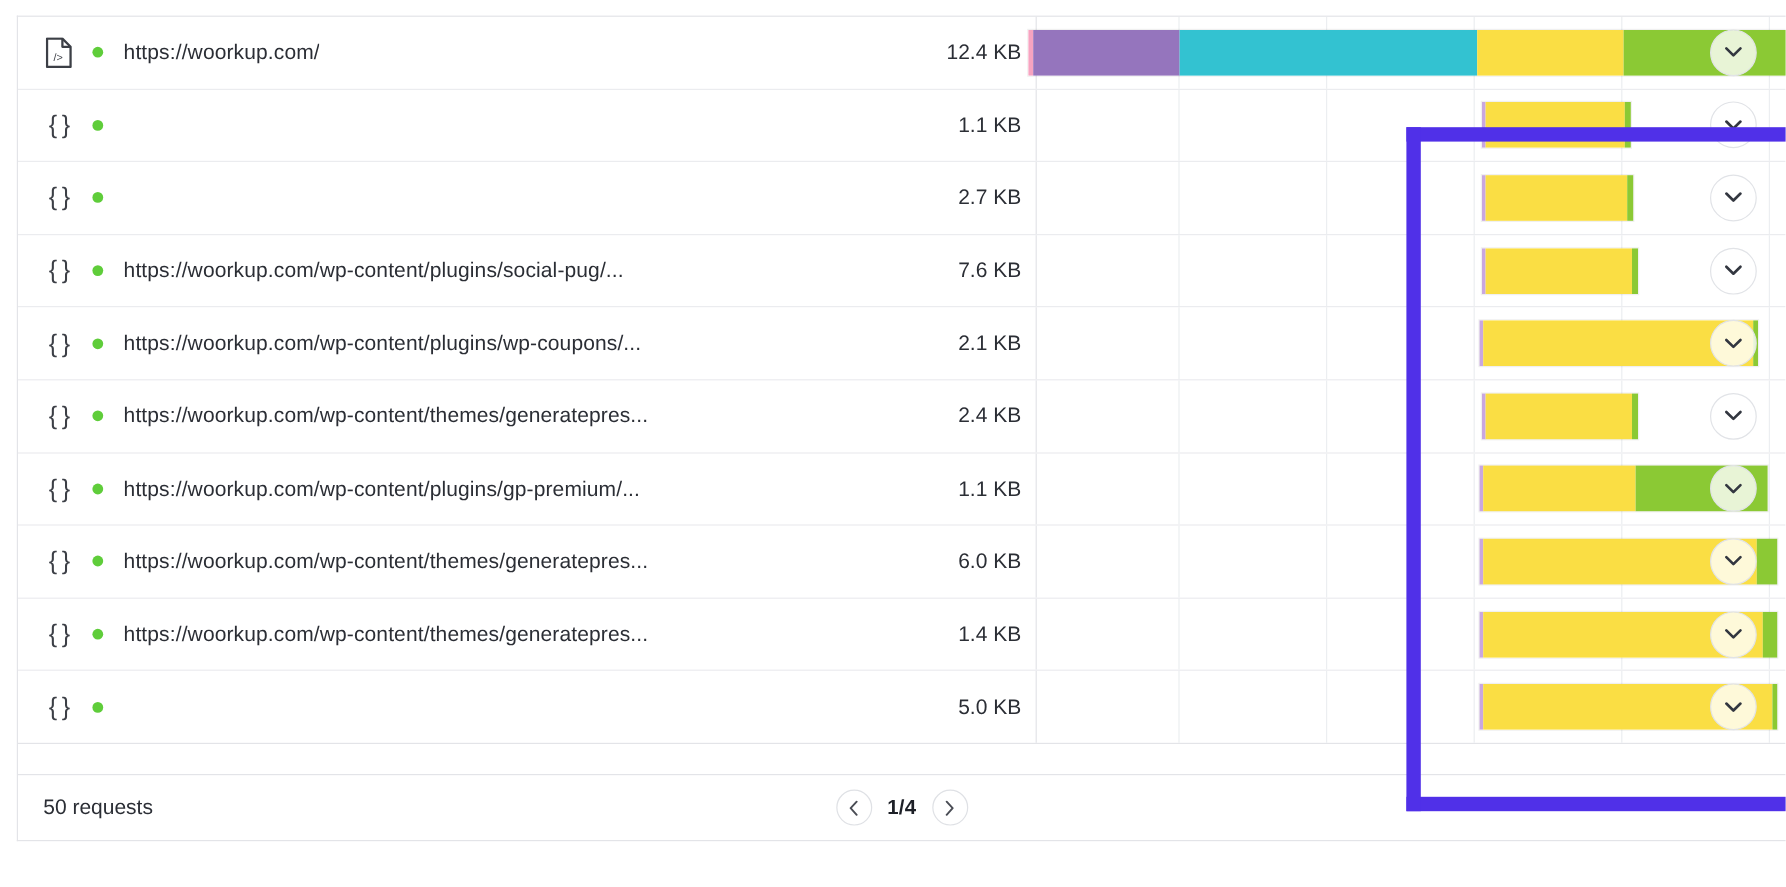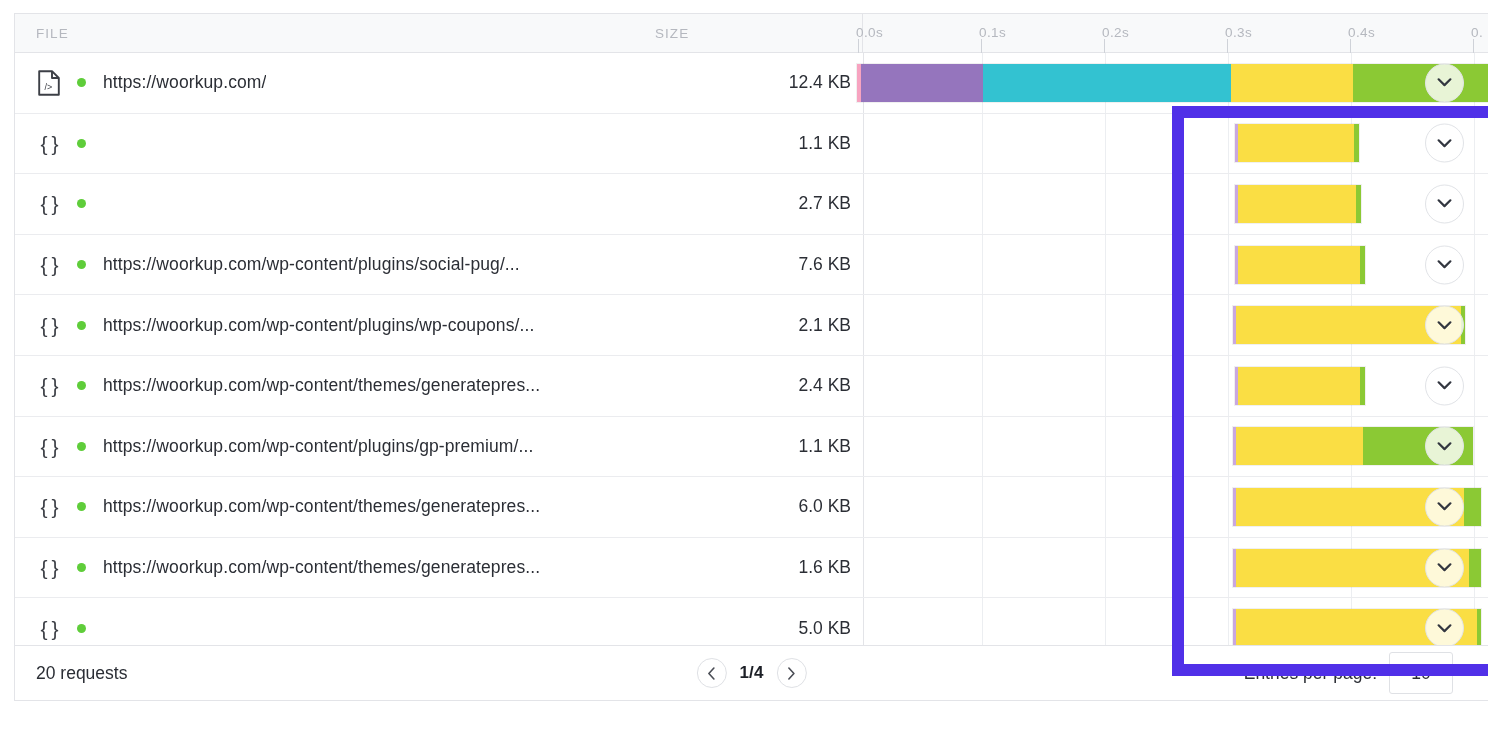--- a/index.html
+++ b/index.html
@@ -224,39 +224,20 @@
     box-sizing:border-box;
   }
 </style>
 </head>
 <body>
 
 <div id="app">
 
   <div class="card">
 
-    <div class="thead">
-      <div class="th th-file">FILE</div>
-      <div class="th th-size">SIZE</div>
-      <div class="th-divider" style="left:847px;"></div>
-      <div class="ruler" id="ruler">
-          <div class="rtick-label" style="left: 843px;">0.0s</div>
-          <div class="rtick-mark" style="left: 843px;"></div>
-          <div class="rtick-label" style="left: 966px;">0.1s</div>
-          <div class="rtick-mark" style="left: 966px;"></div>
-          <div class="rtick-label" style="left: 1089px;">0.2s</div>
-          <div class="rtick-mark" style="left: 1089px;"></div>
-          <div class="rtick-label" style="left: 1212px;">0.3s</div>
-          <div class="rtick-mark" style="left: 1212px;"></div>
-          <div class="rtick-label" style="left: 1335px;">0.4s</div>
-          <div class="rtick-mark" style="left: 1335px;"></div>
-          <div class="rtick-label" style="left: 1458px;">0.</div>
-          <div class="rtick-mark" style="left: 1458px;"></div>
-        </div>
-    </div>
 
     <div class="tbody" id="tbody">
         <div class="row">
           <div class="cell-file">
             <div class="ftype">
               <svg width="22" height="26" viewBox="0 0 22 26">
                 <path d="M1.2 1.2 H14 L20.8 8 V24.8 H1.2 Z" fill="none" stroke="#3c3f46" stroke-width="1.9" stroke-linejoin="round"></path>
                 <path d="M14 1.4 V8 H20.6" fill="none" stroke="#3c3f46" stroke-width="1.9" stroke-linejoin="round"></path>
                 <text x="10.5" y="19.5" font-family="Liberation Sans, sans-serif" font-size="9" fill="#3c3f46" text-anchor="middle">/&gt;</text>
               </svg>
@@ -473,21 +454,21 @@
           </div>
         </div>
         <div class="row">
           <div class="cell-file">
             <div class="ftype">
               <span class="brace">{ }</span>
             </div>
             <div class="statusdot" style="background: rgb(95, 205, 58);"></div>
             <div class="furl">https://woorkup.com/wp-content/themes/generatepres...</div>
           </div>
-          <div class="cell-size">1.6 KB</div>
+          <div class="cell-size">1.4 KB</div>
           <div class="cell-wf">
             <div class="grid" style="left: 118px;"></div>
             <div class="grid" style="left: 241px;"></div>
             <div class="grid" style="left: 364px;"></div>
             <div class="grid" style="left: 487px;"></div>
             <div class="grid" style="left: 610px;"></div>
             <div class="bar" style="left: 369px; width: 248px;">
               <div class="seg" style="width: 3px; background: rgb(201, 167, 224);"></div>
               <div class="seg" style="width: 233px; background: rgb(250, 222, 68);"></div>
               <div class="seg" style="width: 12px; background: rgb(139, 201, 52);"></div>
@@ -521,39 +502,35 @@
             <div class="expand" style="left: 561px;">
               <svg width="15" height="10" viewBox="0 0 15 10">
                 <path d="M1.6 1.8 L7.5 7.6 L13.4 1.8" fill="none" stroke="#333740" stroke-width="2.2" stroke-linecap="round" stroke-linejoin="round"></path>
               </svg>
             </div>
           </div>
         </div>
       </div>
 
     <div class="tfoot">
-      <div class="req-count">20 requests</div>
+      <div class="req-count">50 requests</div>
 
       <div class="pager">
         <div class="pgbtn">
           <svg width="9" height="13" viewBox="0 0 9 13">
             <path d="M7 1 L2 6.5 L7 12" fill="none" stroke="#4a4d55" stroke-width="1.6" stroke-linecap="round" stroke-linejoin="round"></path>
           </svg>
         </div>
         <div class="pgnum">1/4</div>
         <div class="pgbtn">
           <svg width="9" height="13" viewBox="0 0 9 13">
             <path d="M2 1 L7 6.5 L2 12" fill="none" stroke="#4a4d55" stroke-width="1.6" stroke-linecap="round" stroke-linejoin="round"></path>
           </svg>
         </div>
       </div>
 
-      <div class="epp">
-        <div class="epp-label">Entries per page:</div>
-        <div class="epp-box">10</div>
-      </div>
     </div>
 
   </div>
 
   <div class="annot" id="annot" style="left: 1172px; top: 106px; width: 316px; height: 570px; border-top: 12px solid rgb(80, 48, 232); border-right: none; border-bottom: 12px solid rgb(80, 48, 232); border-left: 12px solid rgb(80, 48, 232); border-image: initial;"></div>
 
 </div>
 
 </body></html>

